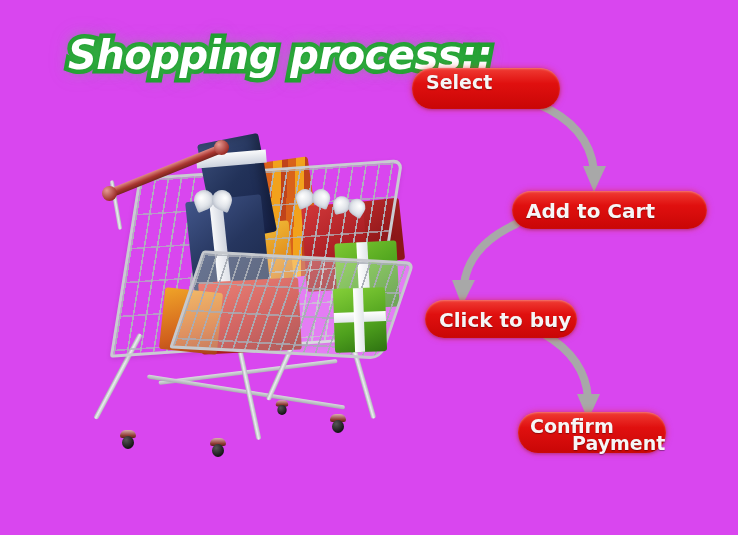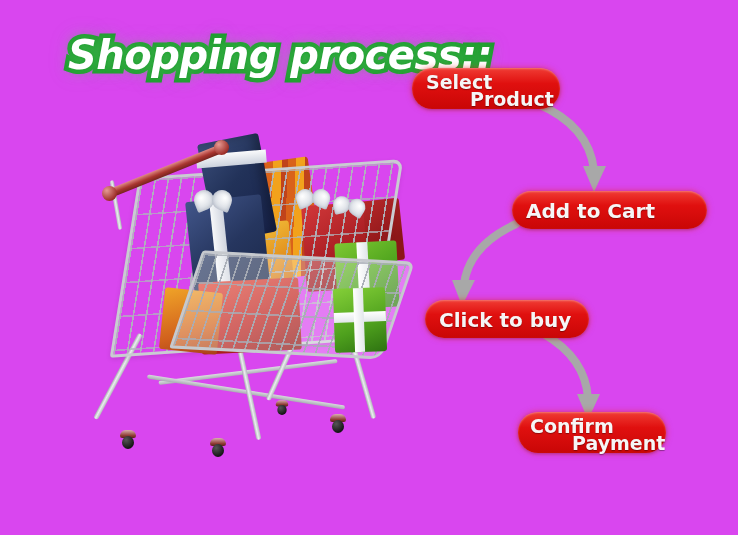--- a/index.html
+++ b/index.html
@@ -352,21 +352,21 @@
     text-shadow: 0 1px 1px rgba(0,0,0,0.35);
   }
 
   #box-select   { left: 412px; top: 68px;  width: 148px; height: 41px; }
   #box-select .l1 { left: 14px; top: 3px;  font-size: 19px; text-align: right; }
   #box-select .l2 { left: 58px; top: 20px; font-size: 19px; }
 
   #box-cart     { left: 512px; top: 191px; width: 151px; height: 38px; padding-left: 44px; }
   #box-cart .l1 { left: 14px; top: 8px; font-size: 20px; }
 
-  #box-buy      { left: 425px; top: 300px; width: 164px; height: 38px; }
+  #box-buy      { left: 425px; top: 300px; width: 152px; height: 38px; }
   #box-buy .l1  { left: 14px; top: 8px; font-size: 20px; }
 
   #box-confirm  { left: 518px; top: 412px; width: 148px; height: 41px; }
   #box-confirm .l1 { left: 12px; top: 3px;  font-size: 19px; }
   #box-confirm .l2 { left: 54px; top: 20px; font-size: 19px; }
 
   
   .arrow-svg {
     position: absolute;
     z-index: 15;
@@ -431,21 +431,20 @@
         <div class="tyre"></div>
       </div>
     <div class="wheel w4">
         <div class="cap"></div>
         <div class="tyre"></div>
       </div>
   </div>
 
   <div class="flow-box" id="box-select">
     <span class="line l1">Select</span>
-    <span class="line l2">Product</span>
   </div>
 
   <svg class="arrow-svg" id="arrow-1" width="110" height="100" viewBox="0 0 110 100">
     <path d="M2,4 C30,16 54,36 58,70" stroke="#a8a8a8" stroke-width="8" fill="none" stroke-linecap="round"></path>
     <polygon points="58,92 47,66 70,66" fill="#a8a8a8"></polygon>
   </svg>
 
   <div class="flow-box" id="box-cart">
     <span class="line l1">Add to Cart</span>
   </div>

